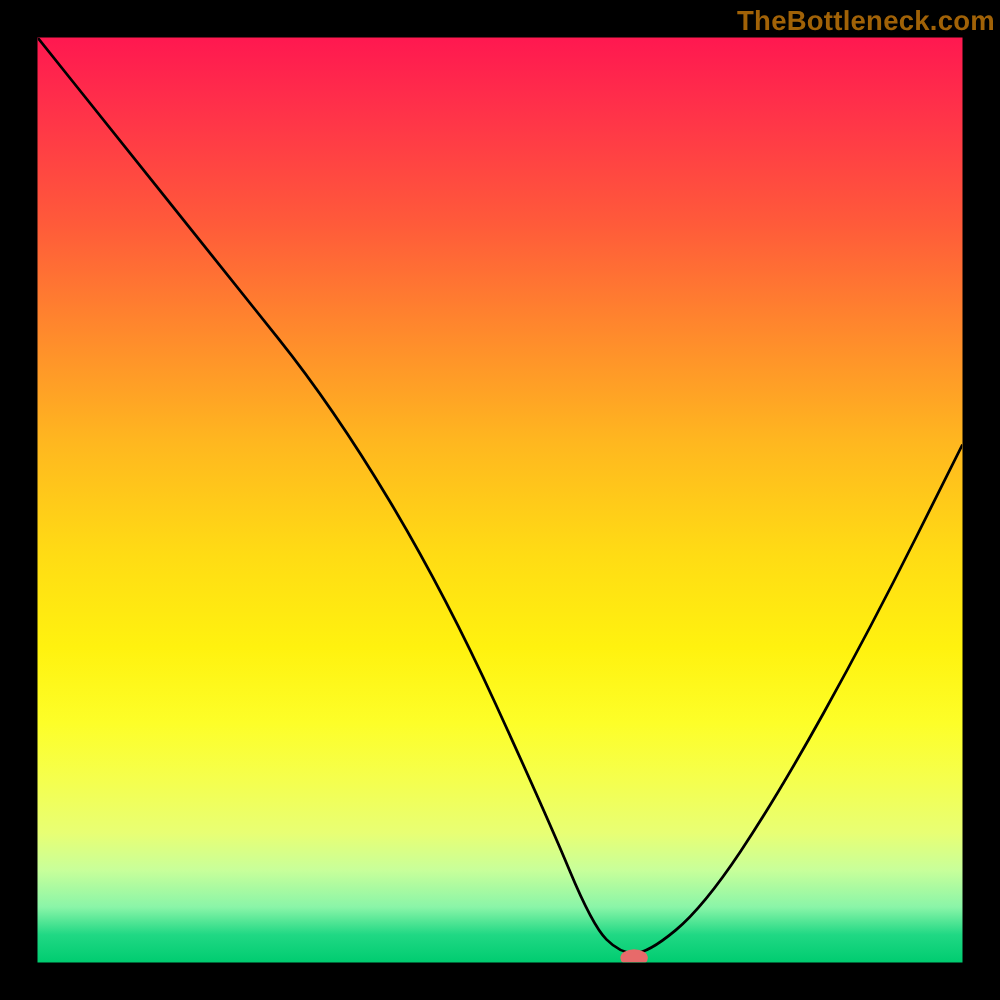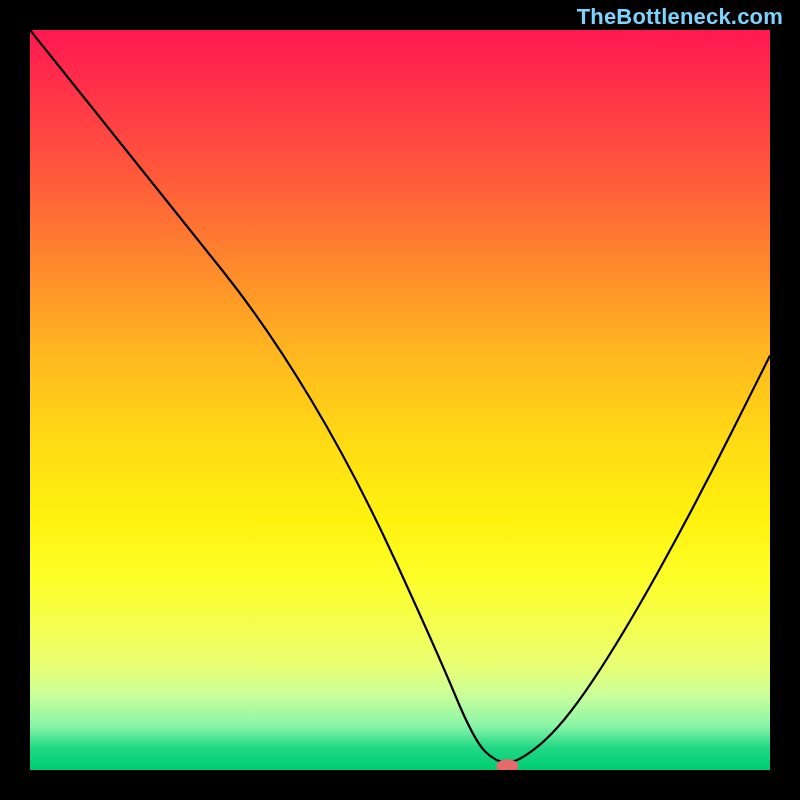--- a/index.html
+++ b/index.html
@@ -13,22 +13,22 @@
   }
   .frame {
     position: relative;
     width: 800px;
     height: 800px;
     background: #000;
   }
   .watermark {
     position: absolute;
     top: 4px;
-    right: 17px;
-    color: #7dd3fc;
+    right: 4px;
+    color: #a16207;
     font-size: 22px;
     font-weight: 600;
     letter-spacing: 0.2px;
     z-index: 5;
     margin-left: 16px;
   }
   .plot-area {
     position: absolute;
     top: 30px;
     left: 30px;

